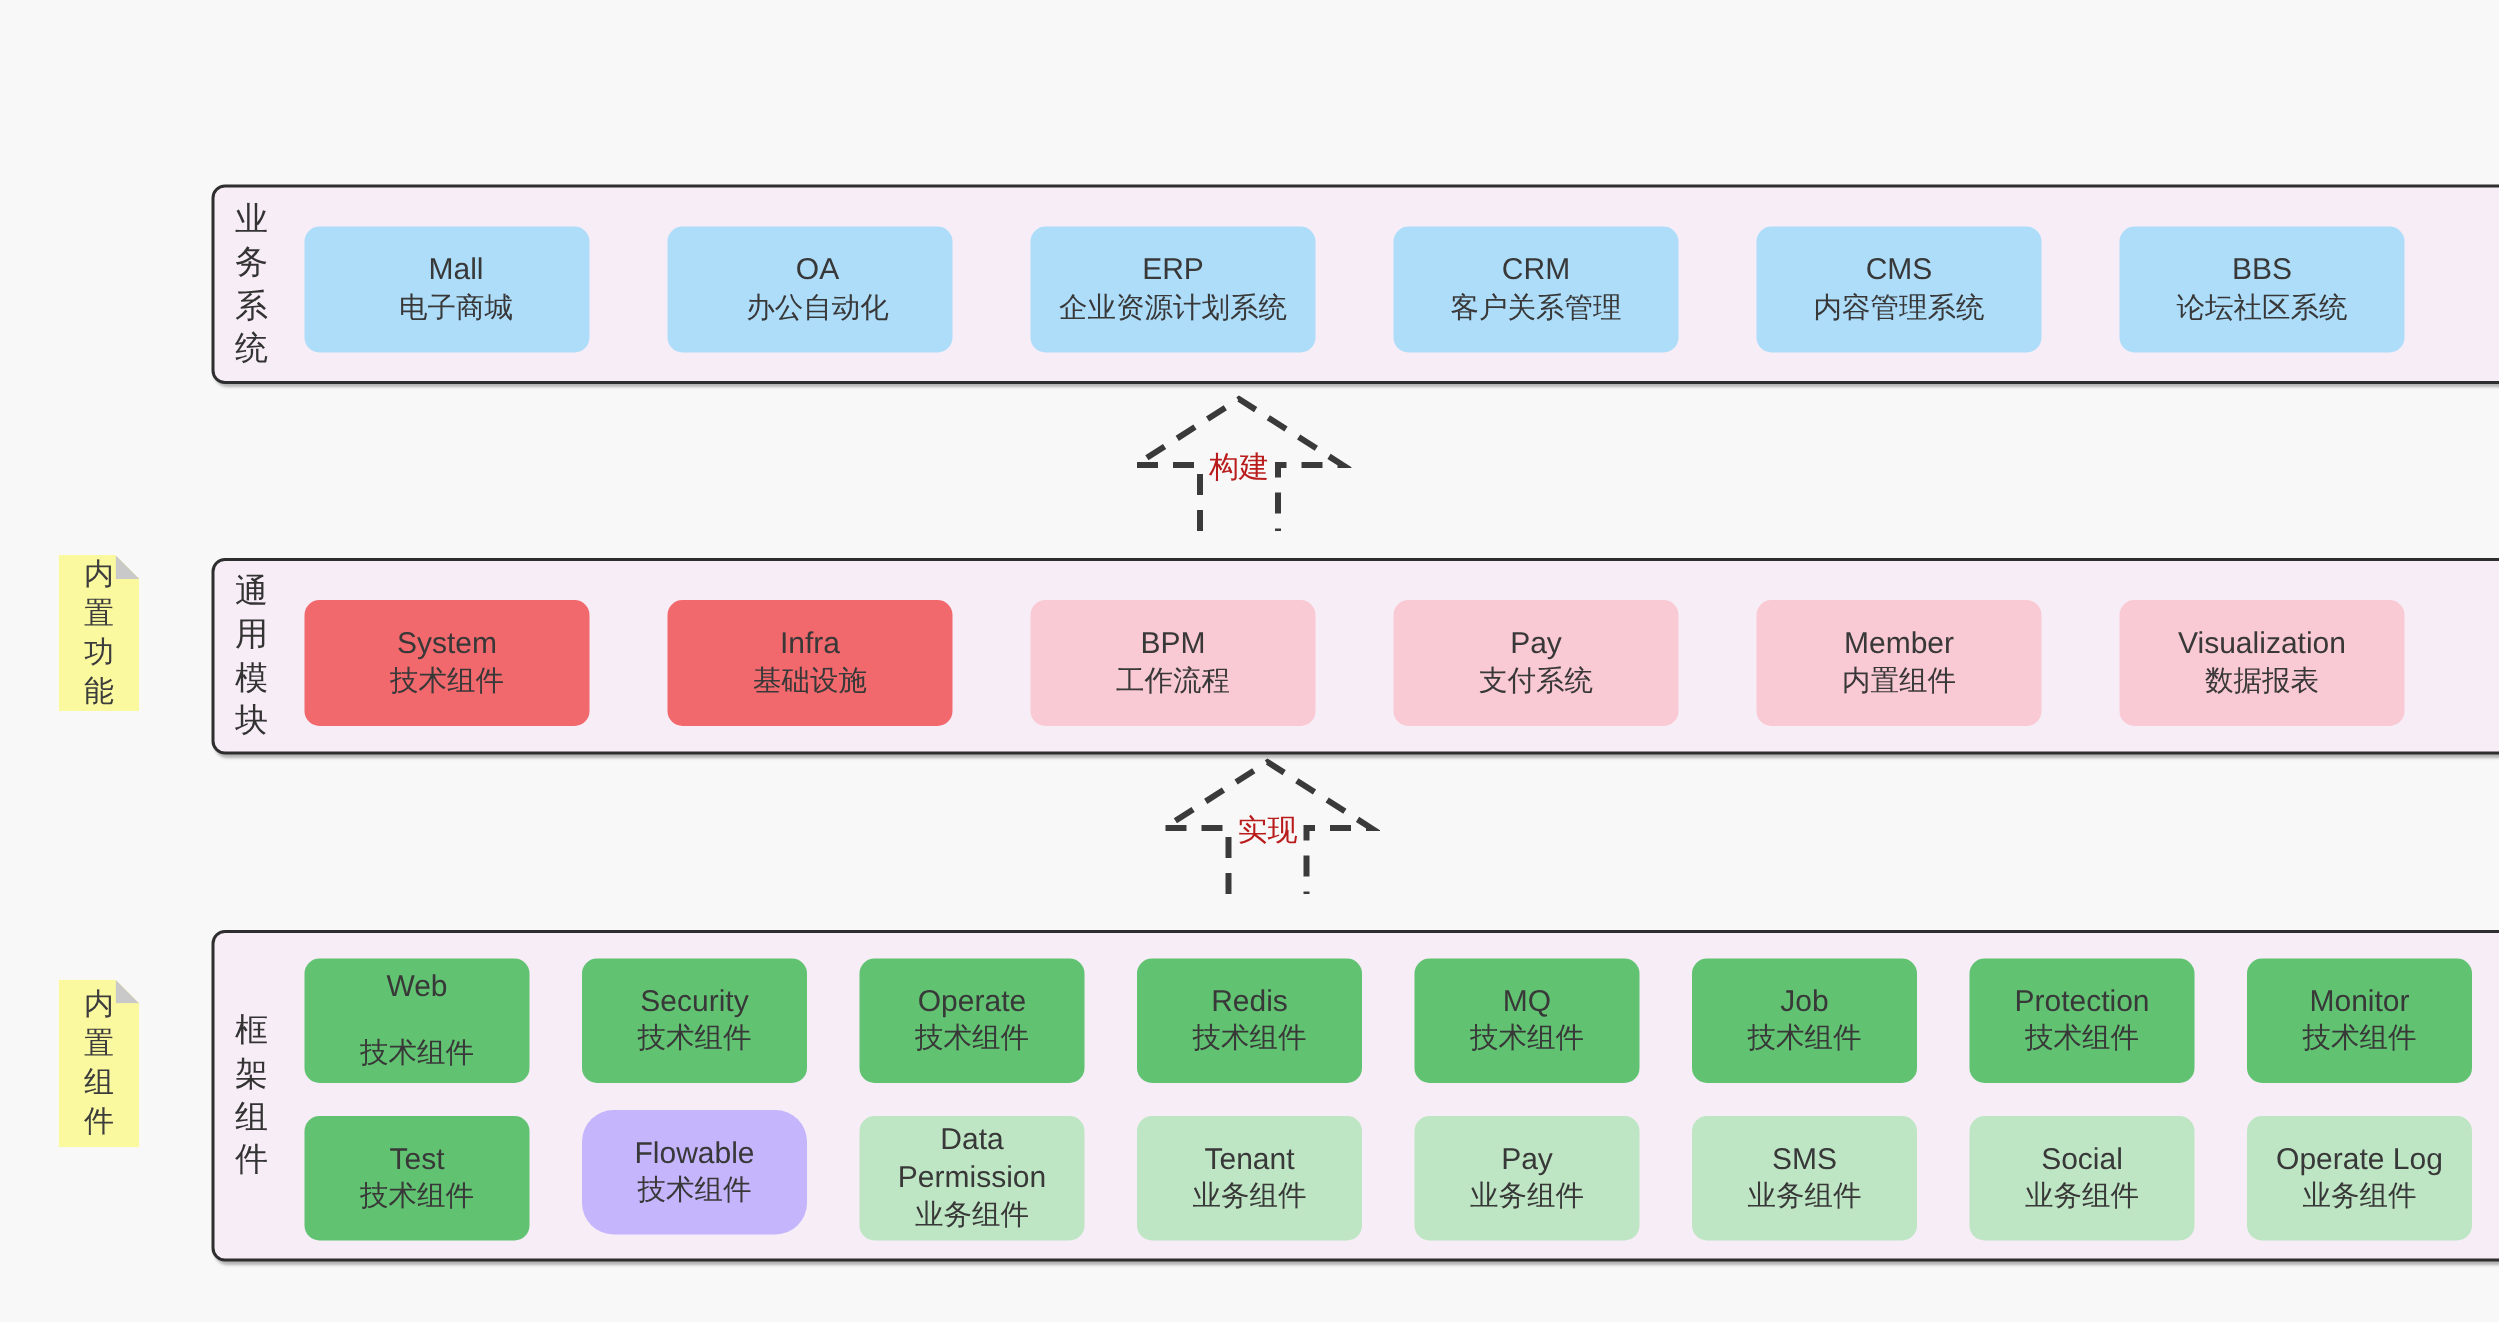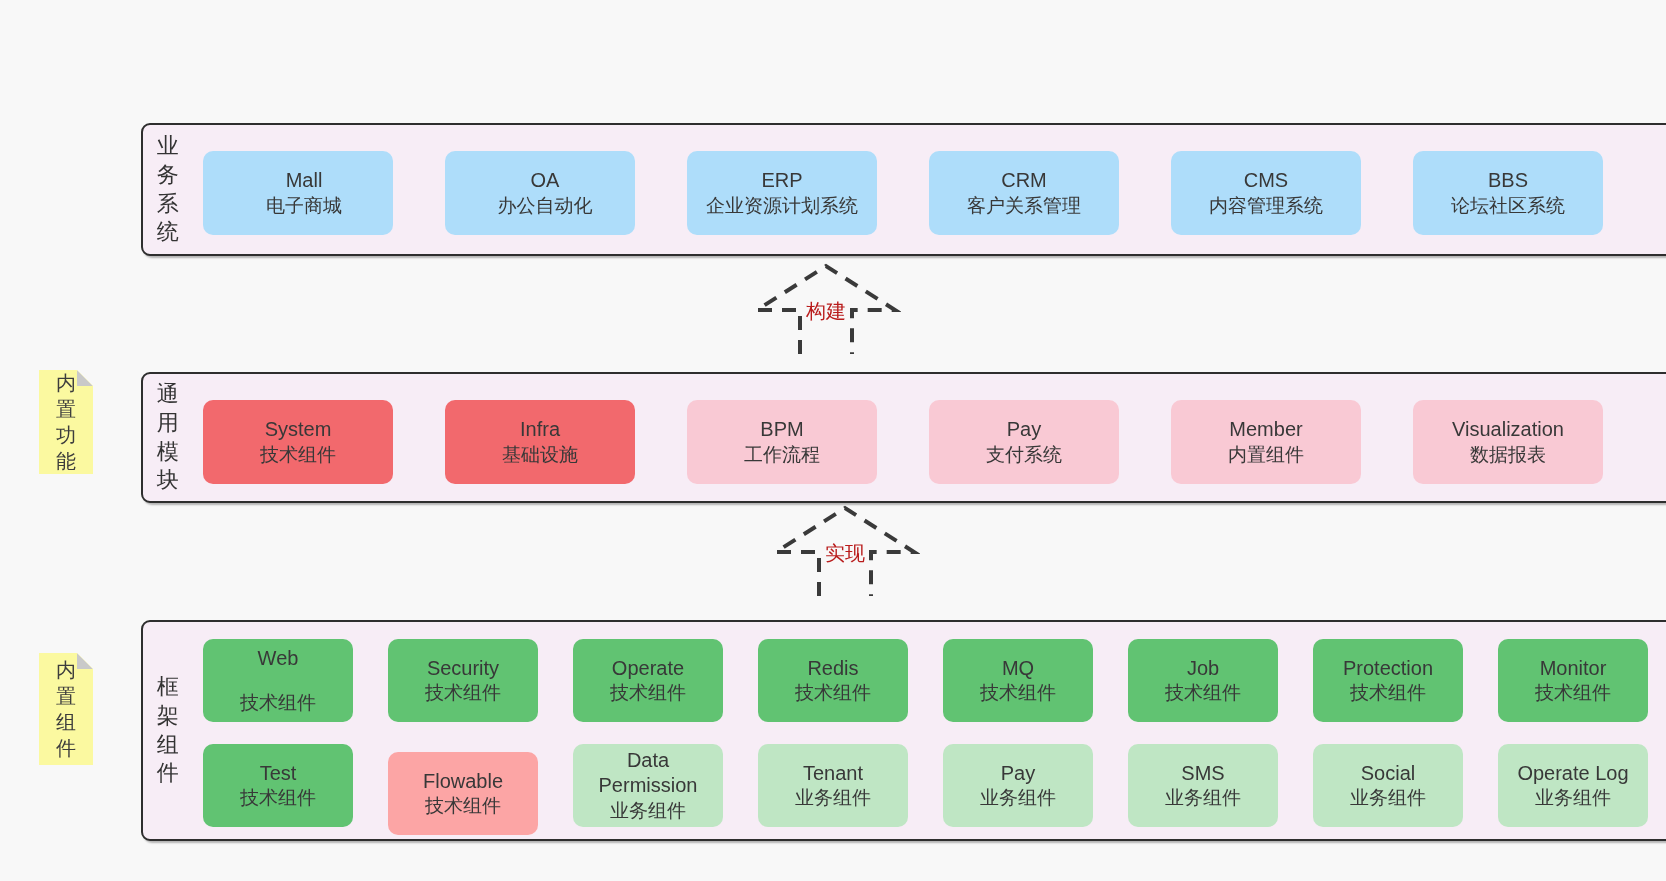--- a/index.html
+++ b/index.html
@@ -129,21 +129,21 @@
         <div class="s">技术组件</div>
       </div>
       <div class="box" style="left: 1355px; top: 17px; width: 150px; height: 83px; background: rgb(97, 195, 114);">
         <div class="t">Monitor</div>
         <div class="s">技术组件</div>
       </div>
       <div class="box" style="left: 60px; top: 122px; width: 150px; height: 83px; background: rgb(97, 195, 114);">
         <div class="t">Test</div>
         <div class="s">技术组件</div>
       </div>
-      <div class="box" style="left: 245px; top: 130px; width: 150px; height: 83px; background: #fca5a5;">
+      <div class="box" style="left: 245px; top: 118px; width: 150px; height: 83px; background: #c4b5fd; border-radius: 21px;">
         <div class="t">Flowable</div>
         <div class="s">技术组件</div>
       </div>
       <div class="box" style="left: 430px; top: 122px; width: 150px; height: 83px; background: rgb(191, 230, 196);">
         <div class="t">Data Permission</div>
         <div class="s">业务组件</div>
       </div>
       <div class="box" style="left: 615px; top: 122px; width: 150px; height: 83px; background: rgb(191, 230, 196);">
         <div class="t">Tenant</div>
         <div class="s">业务组件</div>

